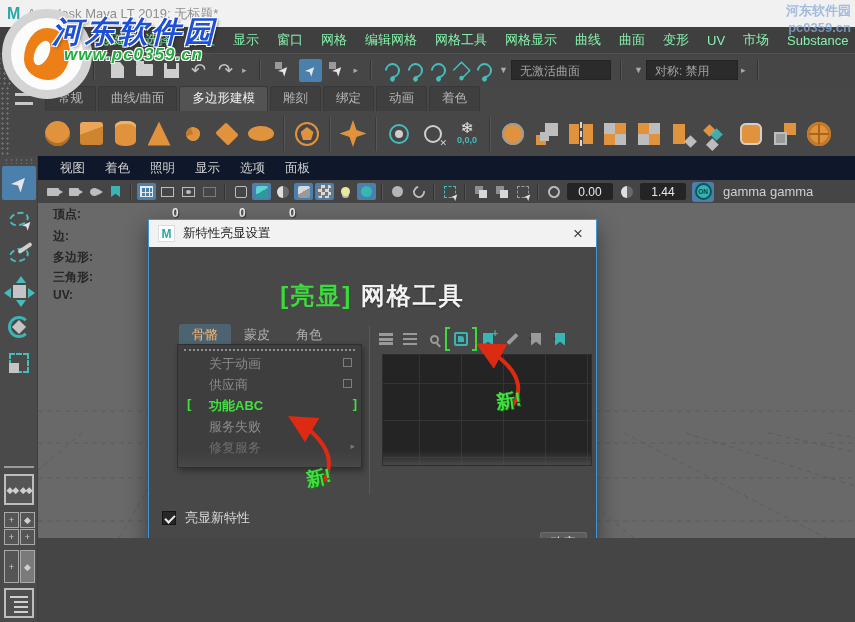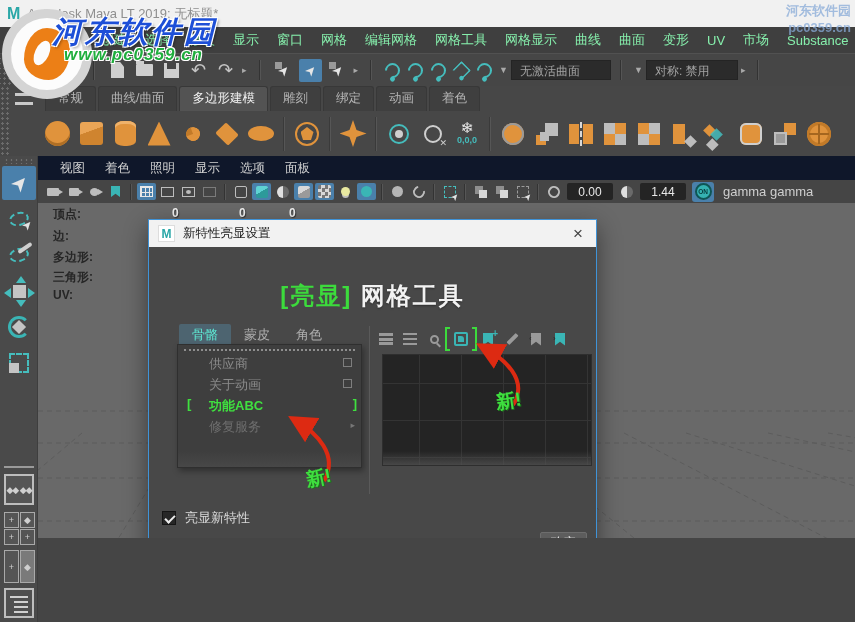--- a/index.html
+++ b/index.html
@@ -159,21 +159,21 @@
   .dlg-title { position:absolute; left:0; top:0; right:0; height:27px; background:#f2f2f2; display:flex; align-items:center; padding:0 9px; }
   .dlg-mtile { width:17px; height:17px; background:#fff; border:1px solid #ddd; color:#2aa7a7; font-weight:bold; font-size:12px; display:flex; align-items:center; justify-content:center; margin-right:8px; }
   .dlg-title-text { color:#1c1c1c; font-size:12.5px; }
   .dlg-close { margin-left:auto; color:#444; font-size:17px; line-height:17px; padding:0 4px; }
   .dlg-body { position:absolute; left:0; top:27px; right:0; bottom:0; background:#484848; overflow:hidden; }
   .dlg-heading { position:absolute; left:0; top:33px; width:100%; text-align:center; font-size:24px; font-weight:bold; letter-spacing:2px; }
   .dlg-heading .hl { color:#3cdb3c; }
   .dlg-heading .rest { color:#f2f2f2; text-shadow:0 1px 2px rgba(0,0,0,.4); }
   .dlg-tabs { position:absolute; left:30px; top:77px; display:flex; }
   .dtab { padding:2px 13px 4px; color:#aeaeae; font-size:13px; }
-  .dtab.active { background:#4d6470; color:#5eead4; border-radius:2px 2px 0 0; }
+  .dtab.active { background:#4d6470; color:#fdba74; border-radius:2px 2px 0 0; }
   .dlg-menu { position:absolute; left:28px; top:97px; width:185px; height:124px; background:#3e3e3e; border:1px solid #2f2f2f; box-shadow:2px 3px 6px rgba(0,0,0,.35); overflow:hidden; }
   .dlg-menu::after { content:""; position:absolute; left:0; right:0; bottom:0; height:16px; background:linear-gradient(rgba(72,72,72,0),rgba(72,72,72,.95)); }
   .tearoff { margin:4px 6px 3px; border-top:2px dotted #8e8e8e; }
   .dmi { position:relative; color:#8a8a8a; font-size:13px; padding:1px 10px 2px 31px; white-space:nowrap; }
   .dmi .cb-ghost { position:absolute; right:9px; top:4px; width:9px; height:9px; border:1px solid #7e7e7e; }
   .dmi.hl { color:#3fe03f; font-weight:bold; }
   .dmi.hl .br-l { position:absolute; left:9px; top:0; color:#3fe03f; }
   .dmi.hl .br-r { position:absolute; right:4px; top:0; color:#3fe03f; }
   .dmi.fade { color:#6e6e6e; }
   .dmi .sub { position:absolute; right:6px; top:3px; color:#777; font-size:9px; }
@@ -577,23 +577,24 @@
             <div class="dlg-heading">
               <span class="hl">[亮显]</span><span class="rest"> 网格工具</span>
             </div>
             <div class="dlg-tabs">
               <span class="dtab active">骨骼</span>
               <span class="dtab">蒙皮</span>
               <span class="dtab">角色</span>
             </div>
             <div class="dlg-menu">
               <div class="tearoff"></div>
+              <div class="dmi"><span>关于动画</span><span class="cb-ghost"></span></div>
               <div class="dmi"><span>供应商</span><span class="cb-ghost"></span></div>
-              <div class="dmi"><span>关于动画</span><span class="cb-ghost"></span></div>
               <div class="dmi hl"><span class="br-l">[</span><span>功能ABC</span><span class="br-r">]</span></div>
+              <div class="dmi"><span>服务失败</span></div>
               <div class="dmi fade"><span>修复服务</span><span class="sub">▸</span></div>
             </div>
             <div class="dlg-vdiv"></div>
             <div class="dlg-tools">
               <div class="dti">
                   <div class="hamb"></div>
                 </div>
               <div class="dti">
                   <div class="listi"></div>
                 </div>

